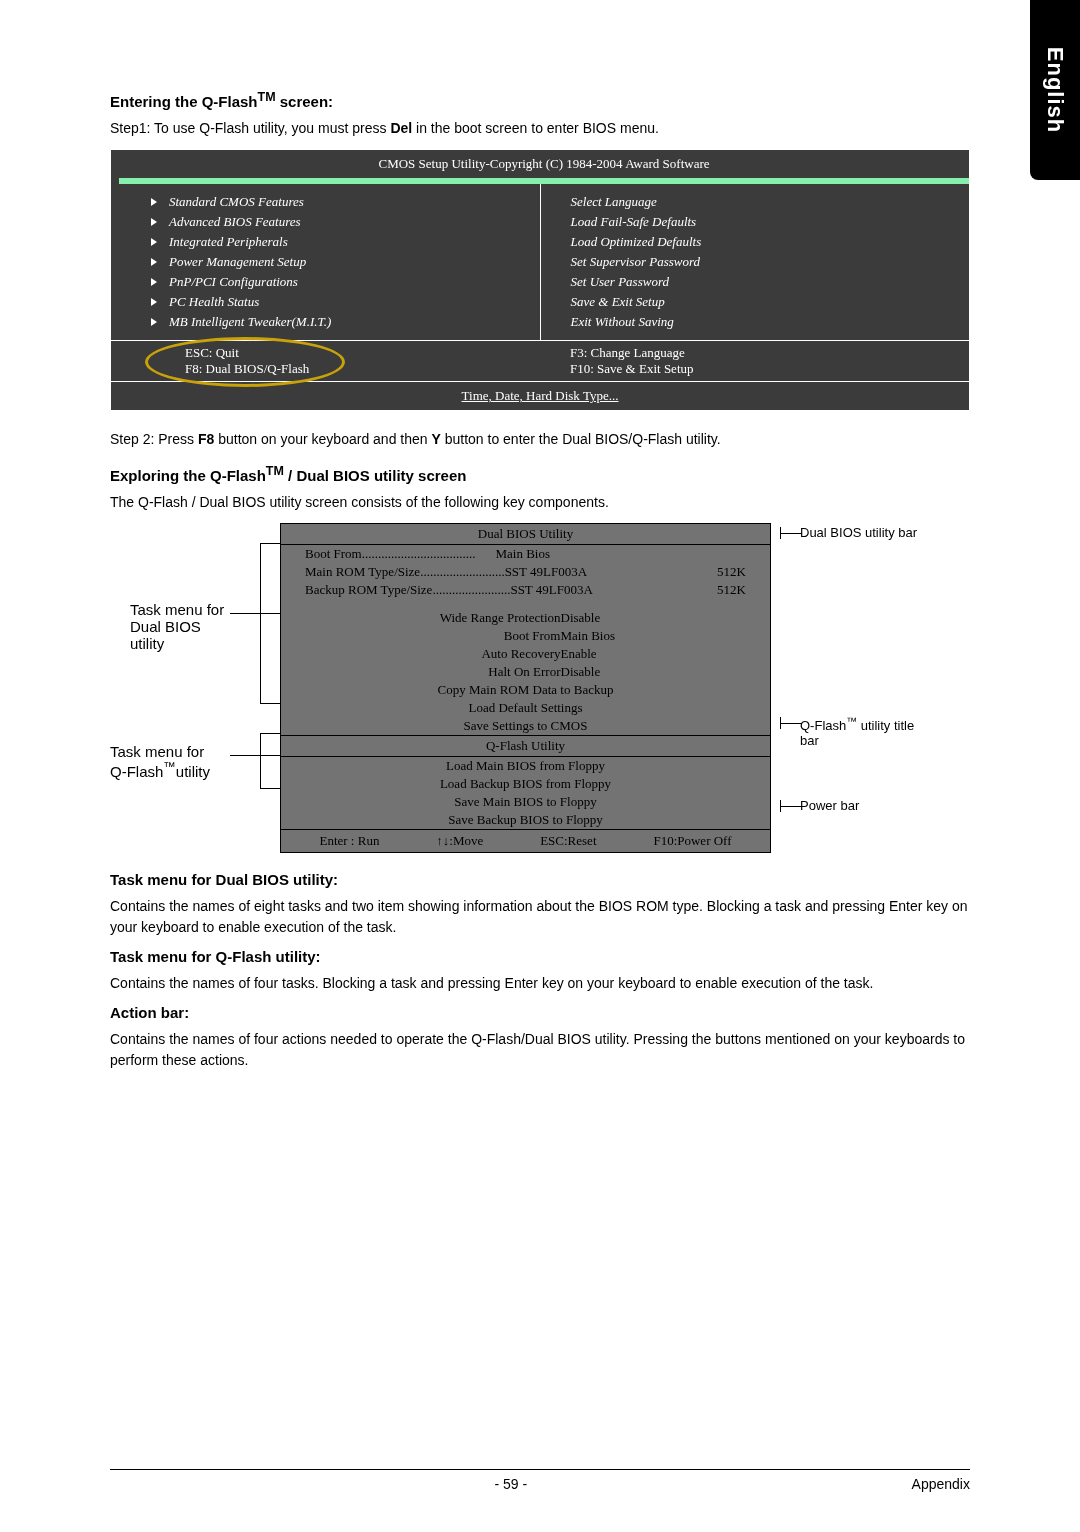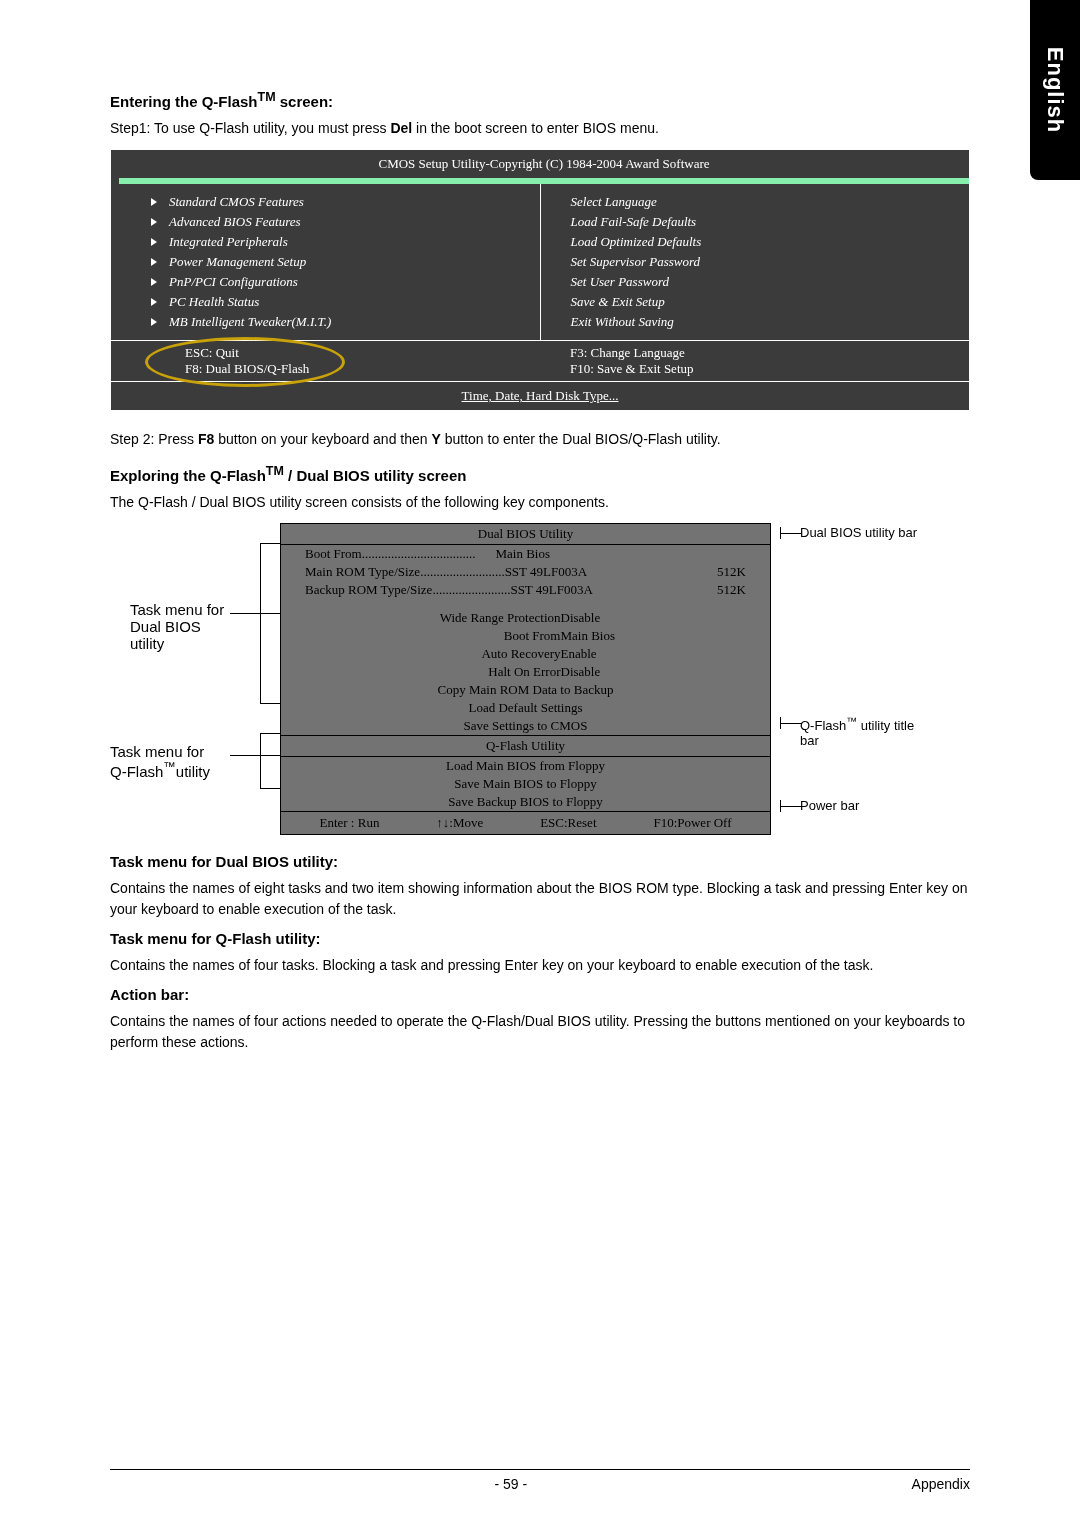--- a/index.html
+++ b/index.html
@@ -285,20 +285,23 @@
       </div>
     <div class="opt-row">
         <div style="text-align:center;">Save Settings to CMOS</div>
       </div>
 
     <div class="ub-title ub-sep-top">Q-Flash Utility</div>
     <div class="opt-row ub-sep-top">
         <div style="text-align:center;">Load Main BIOS from Floppy</div>
       </div>
     <div class="opt-row">
+        <div style="text-align:center;">Load Backup BIOS from Floppy</div>
+      </div>
+    <div class="opt-row">
         <div style="text-align:center;">Save Main BIOS to Floppy</div>
       </div>
     <div class="opt-row">
         <div style="text-align:center;">Save Backup BIOS to Floppy</div>
       </div>
 
     <div class="actionbar">
       <span>Enter : Run</span>
       <span>↑↓:Move</span>
       <span>ESC:Reset</span>

